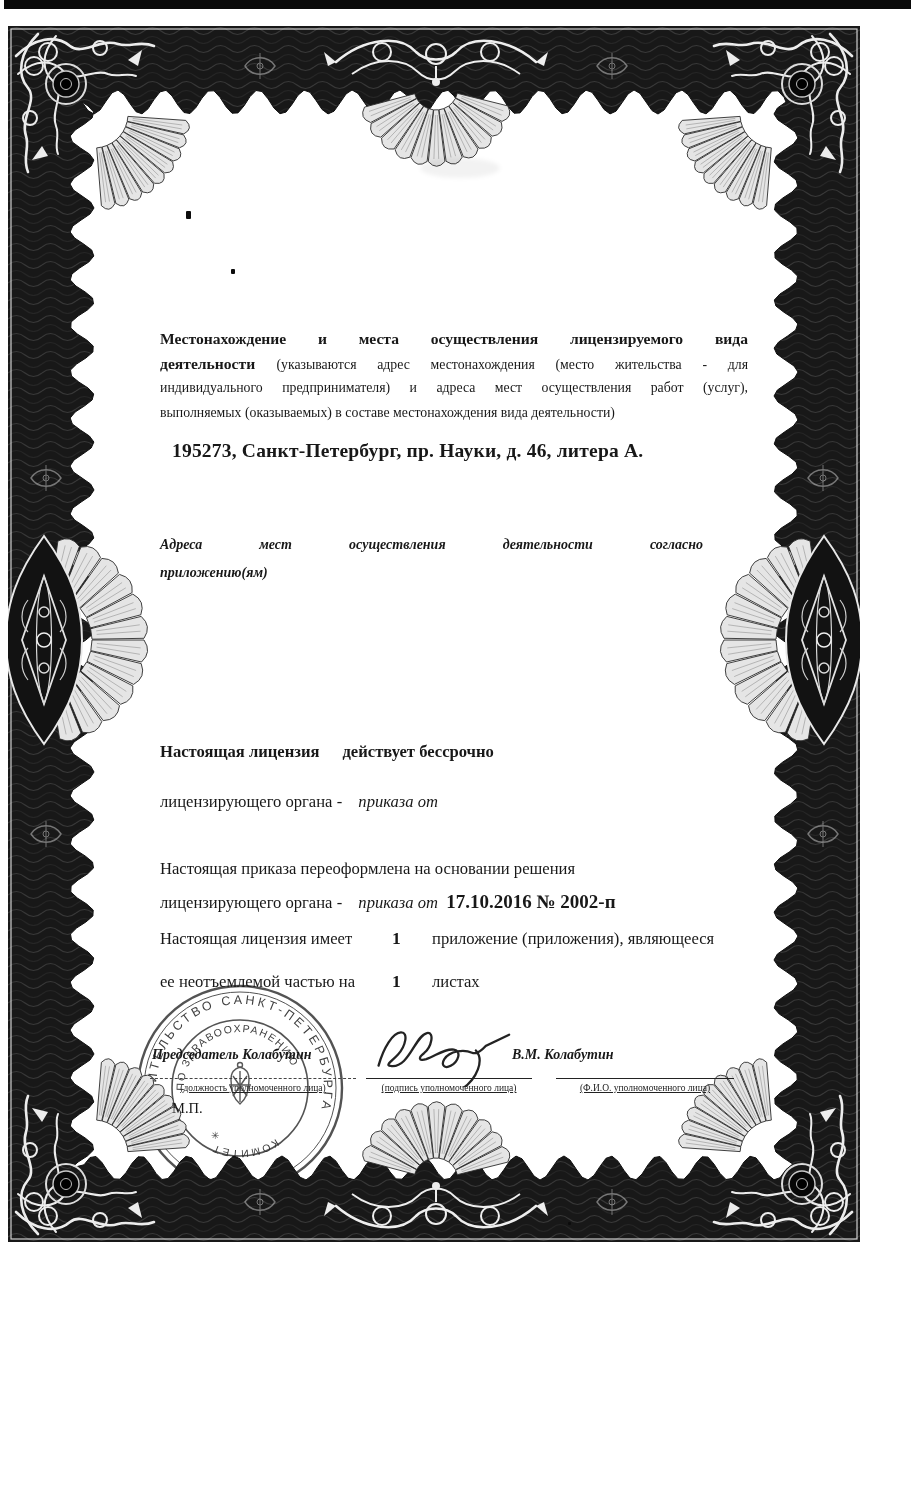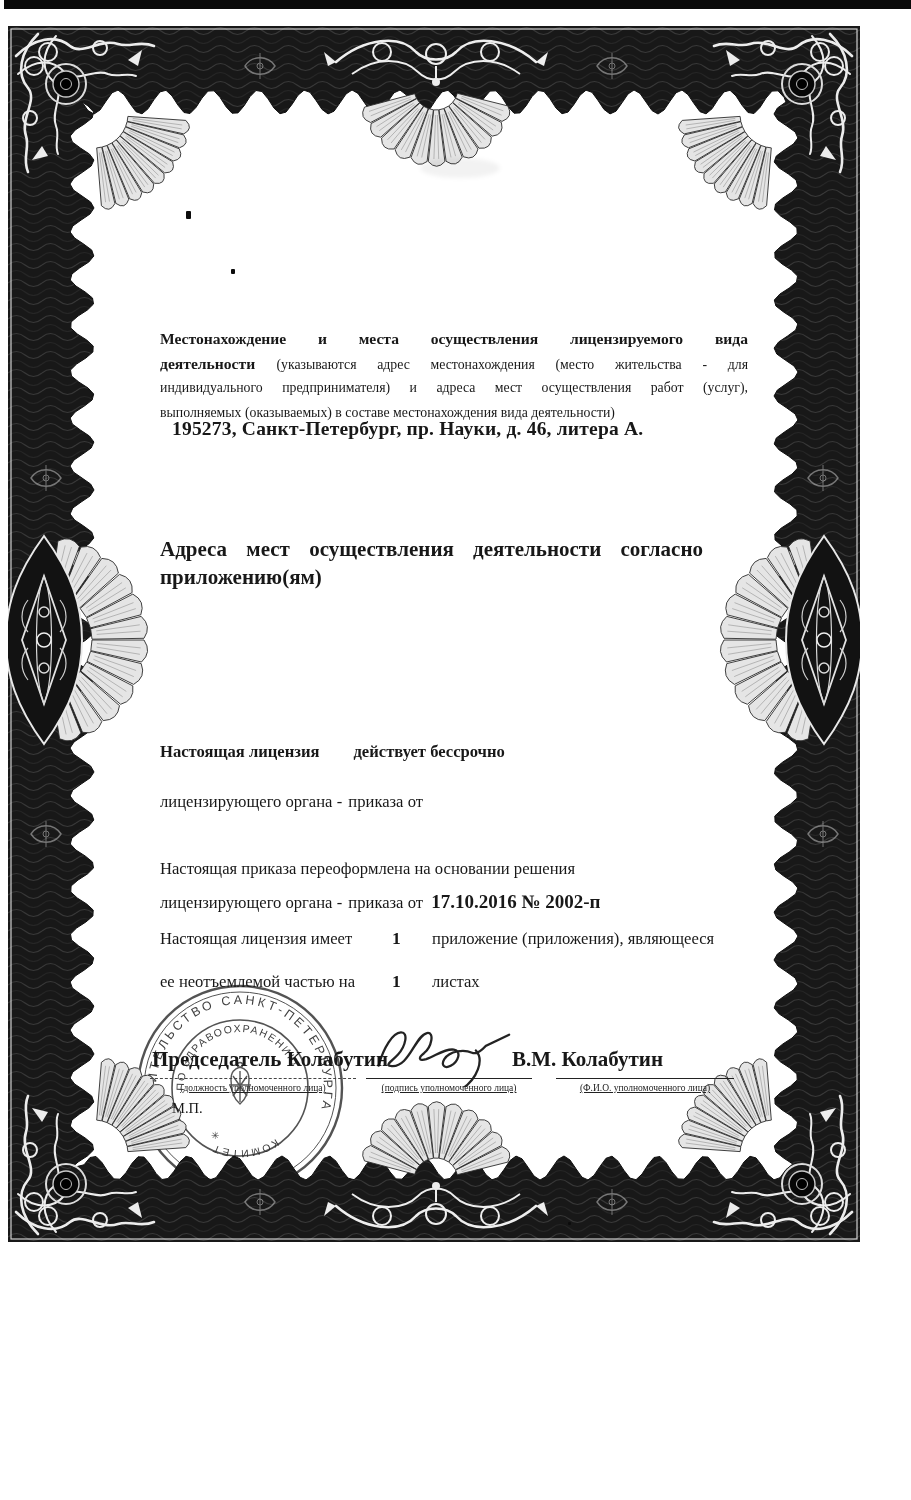--- a/index.html
+++ b/index.html
@@ -3,25 +3,25 @@
 <meta charset="utf-8">
 <style>
   html,body{margin:0;padding:0;background:#fff;}
   .page{position:relative;width:911px;height:1500px;background:#ffffff;overflow:hidden;
         font-family:"Liberation Serif",serif;color:#181818;}
   .abs{position:absolute;}
   .jline{text-align:justify;text-align-last:justify;}
   .t15{font-size:15.6px;font-weight:bold;}
   .t13{font-size:13.8px;font-weight:normal;}
   .addr{font-size:19.5px;font-weight:bold;letter-spacing:.2px;}
-  .b17{font-size:21px;font-weight:bold;}
+  .b17{font-size:14px;font-weight:bold;font-style:italic;}
   .t16{font-size:16.6px;}
   .b16{font-size:16.6px;font-weight:bold;}
   .order{font-size:19px;font-weight:bold;margin-left:4px;white-space:nowrap;}
-  .gap{margin-left:2px;}
+  .gap{margin-left:12px;font-style:italic;}
   .slotA{display:inline-block;width:232px;}
   .slotB{display:inline-block;width:40px;font-weight:bold;font-size:17.5px;}
   .cap{font-size:9.5px;color:#222;text-align:center;white-space:nowrap;text-decoration:underline;}
   .rule{border-bottom:1.3px solid #222;height:0;}
   .ruledash{border-bottom:1.3px dashed #444;height:0;}
   .speck{position:absolute;background:#0c0c0c;border-radius:1px;}
   .smudge{position:absolute;background:rgba(0,0,0,0.05);border-radius:50%;filter:blur(2px);}
   .topstrip{position:absolute;left:4px;top:0;width:907px;height:9px;background:#0a0a0a;}
 </style>
 </head>
@@ -461,30 +461,30 @@
   <div class="abs" style="left:160px;top:330px;width:588px;z-index:3">
     <div class="jline t15" style="height:25px">Местонахождение и места осуществления лицензируемого вида</div>
     <div class="jline" style="height:25px">
       <span class="t15">деятельности</span>
       <span class="t13">(указываются адрес местонахождения (место жительства - для</span>
     </div>
     <div class="jline t13" style="height:25px">индивидуального предпринимателя) и адреса мест осуществления работ (услуг),</div>
     <div class="t13" style="height:25px">выполняемых (оказываемых) в составе местонахождения вида деятельности)</div>
   </div>
 
-  <div class="abs addr" style="left:172px;top:418px;z-index:3">195273, Санкт-Петербург, пр. Науки, д. 46, литера А.</div>
+  <div class="abs addr" style="left:172px;top:440px;z-index:3">195273, Санкт-Петербург, пр. Науки, д. 46, литера А.</div>
 
   <div class="abs" style="left:160px;top:537px;width:543px;z-index:3">
     <div class="jline b17" style="height:28px">Адреса мест осуществления деятельности согласно</div>
     <div class="b17">приложению(ям)</div>
   </div>
 
   <div class="abs" style="left:160px;top:742px;z-index:3">
     <span class="b16">Настоящая лицензия</span>
-    <span class="b16" style="margin-left:30px">действует бессрочно</span>
+    <span class="b16" style="margin-left:19px">действует бессрочно</span>
   </div>
 
   <div class="abs t16" style="left:160px;top:786px;line-height:32px;z-index:3">
     <div>
       <span>лицензирующего органа -</span>
       <span class="gap">приказа от</span>
     </div>
   </div>
 
   <div class="abs t16" style="left:160px;top:852px;line-height:33px;z-index:3">

